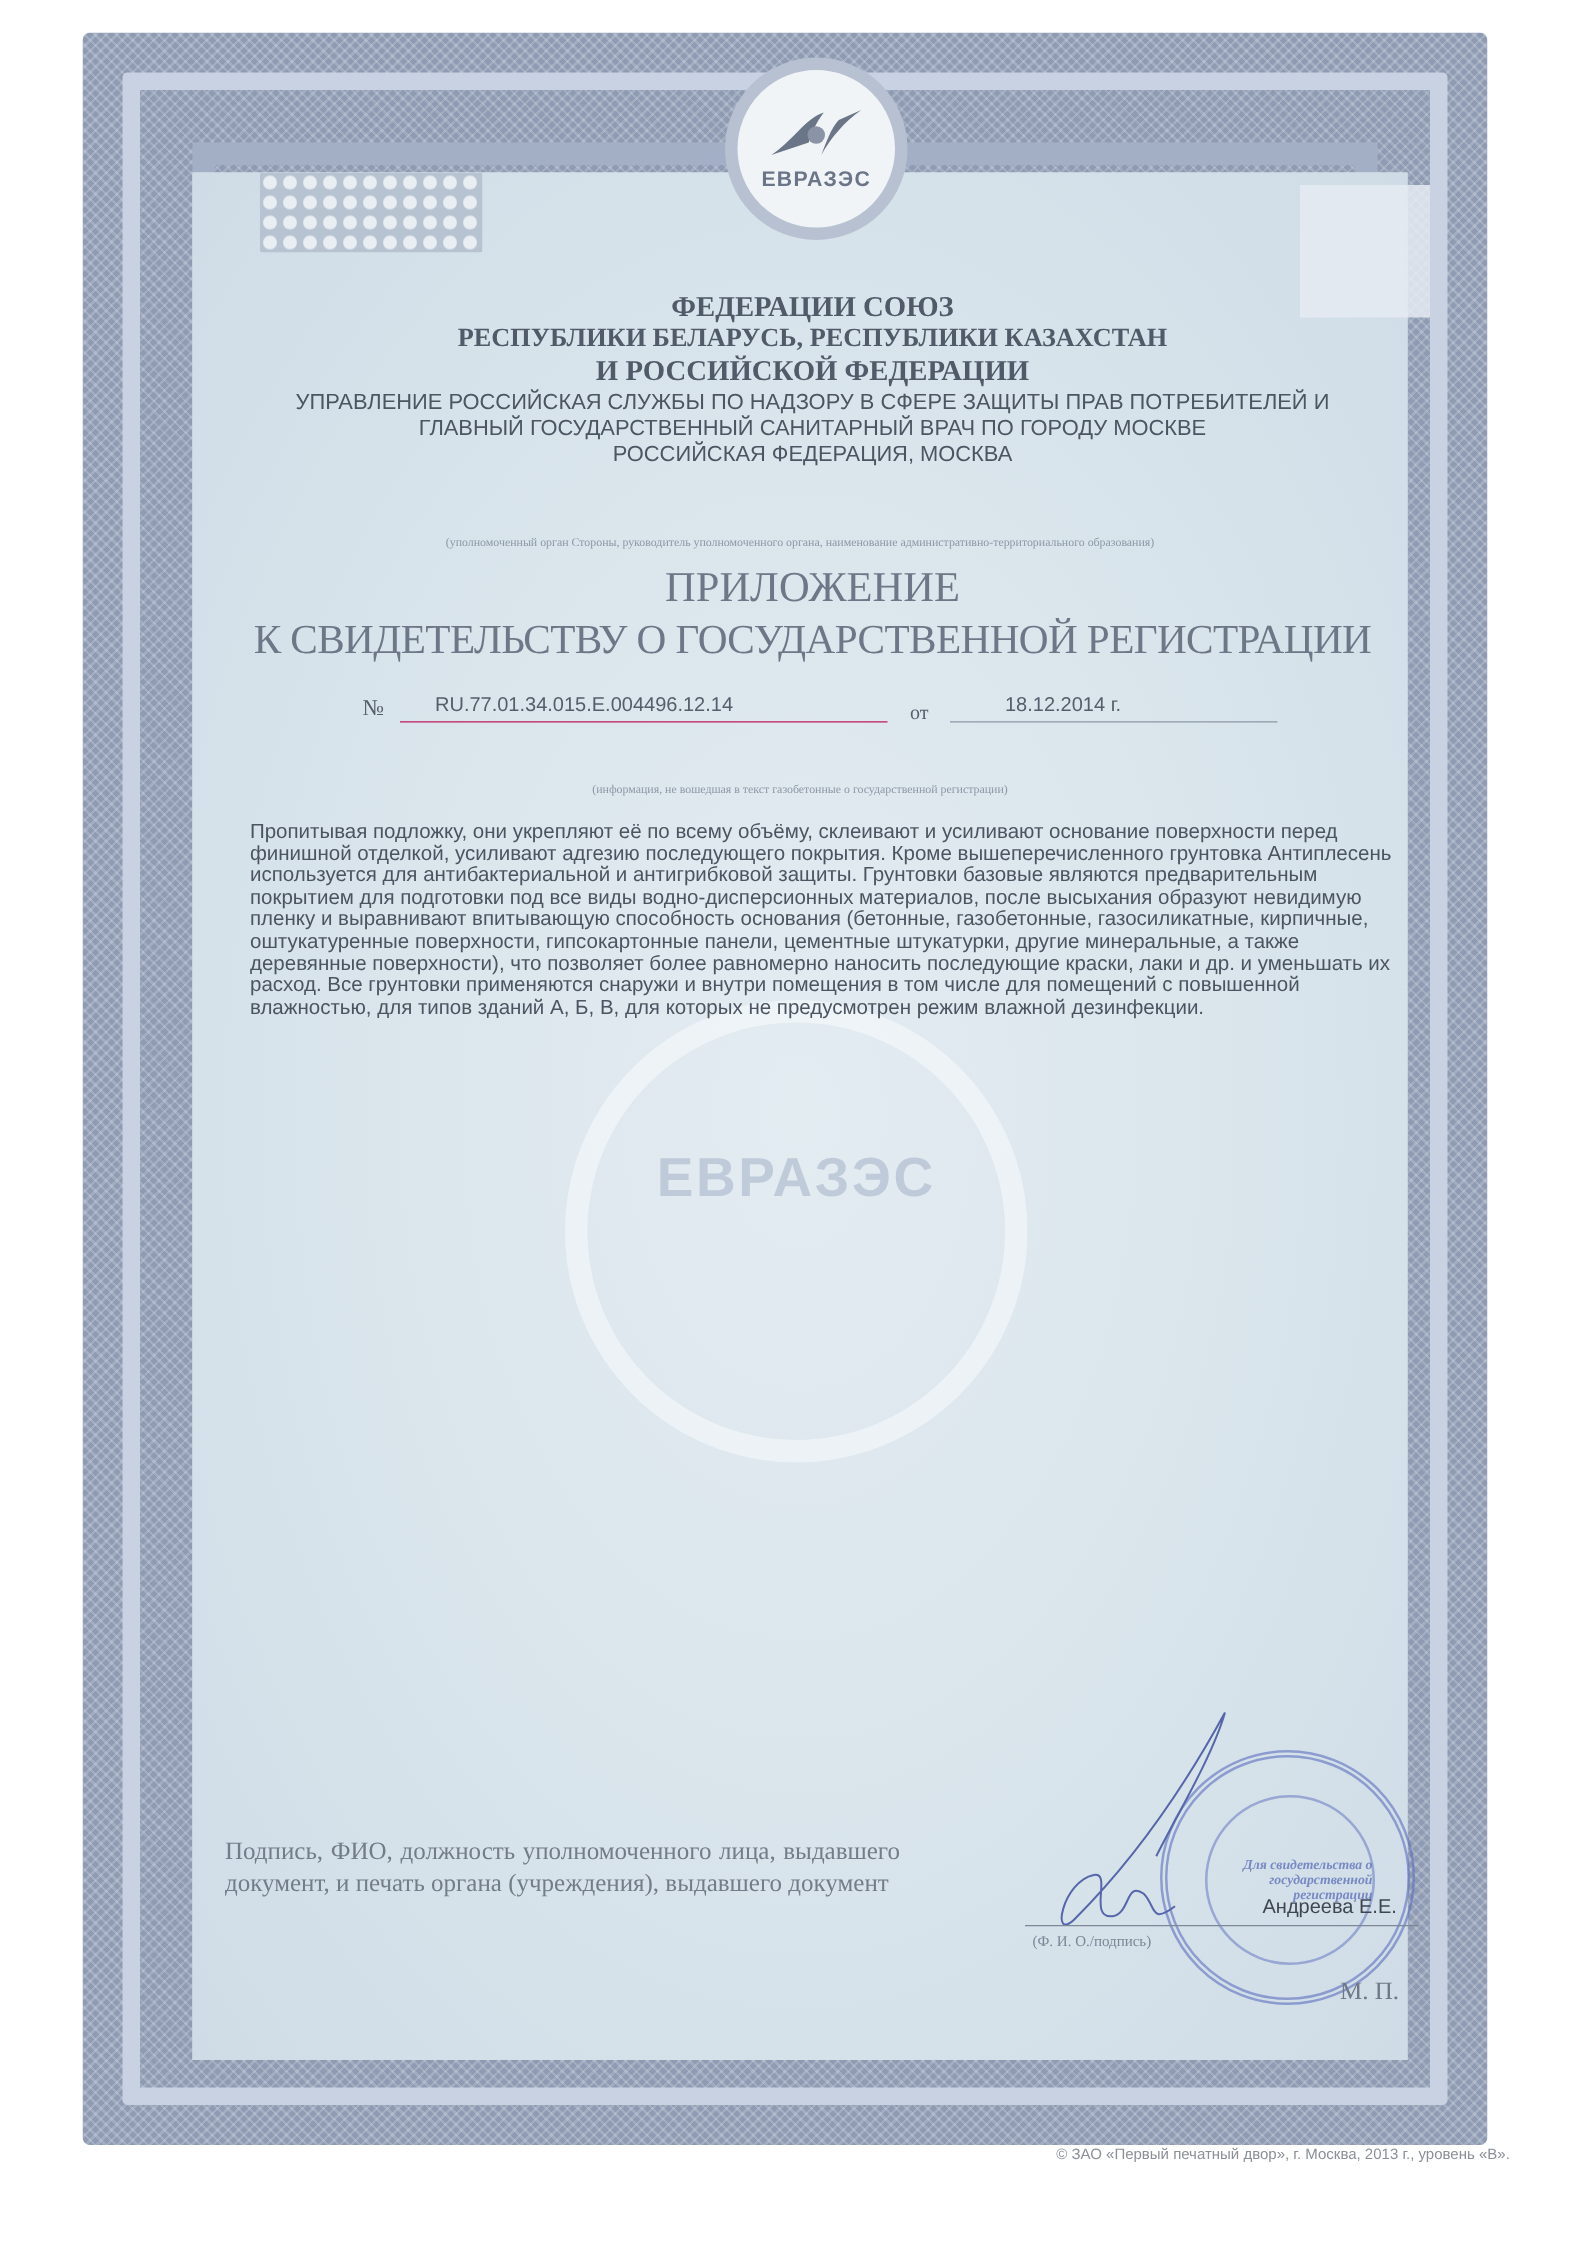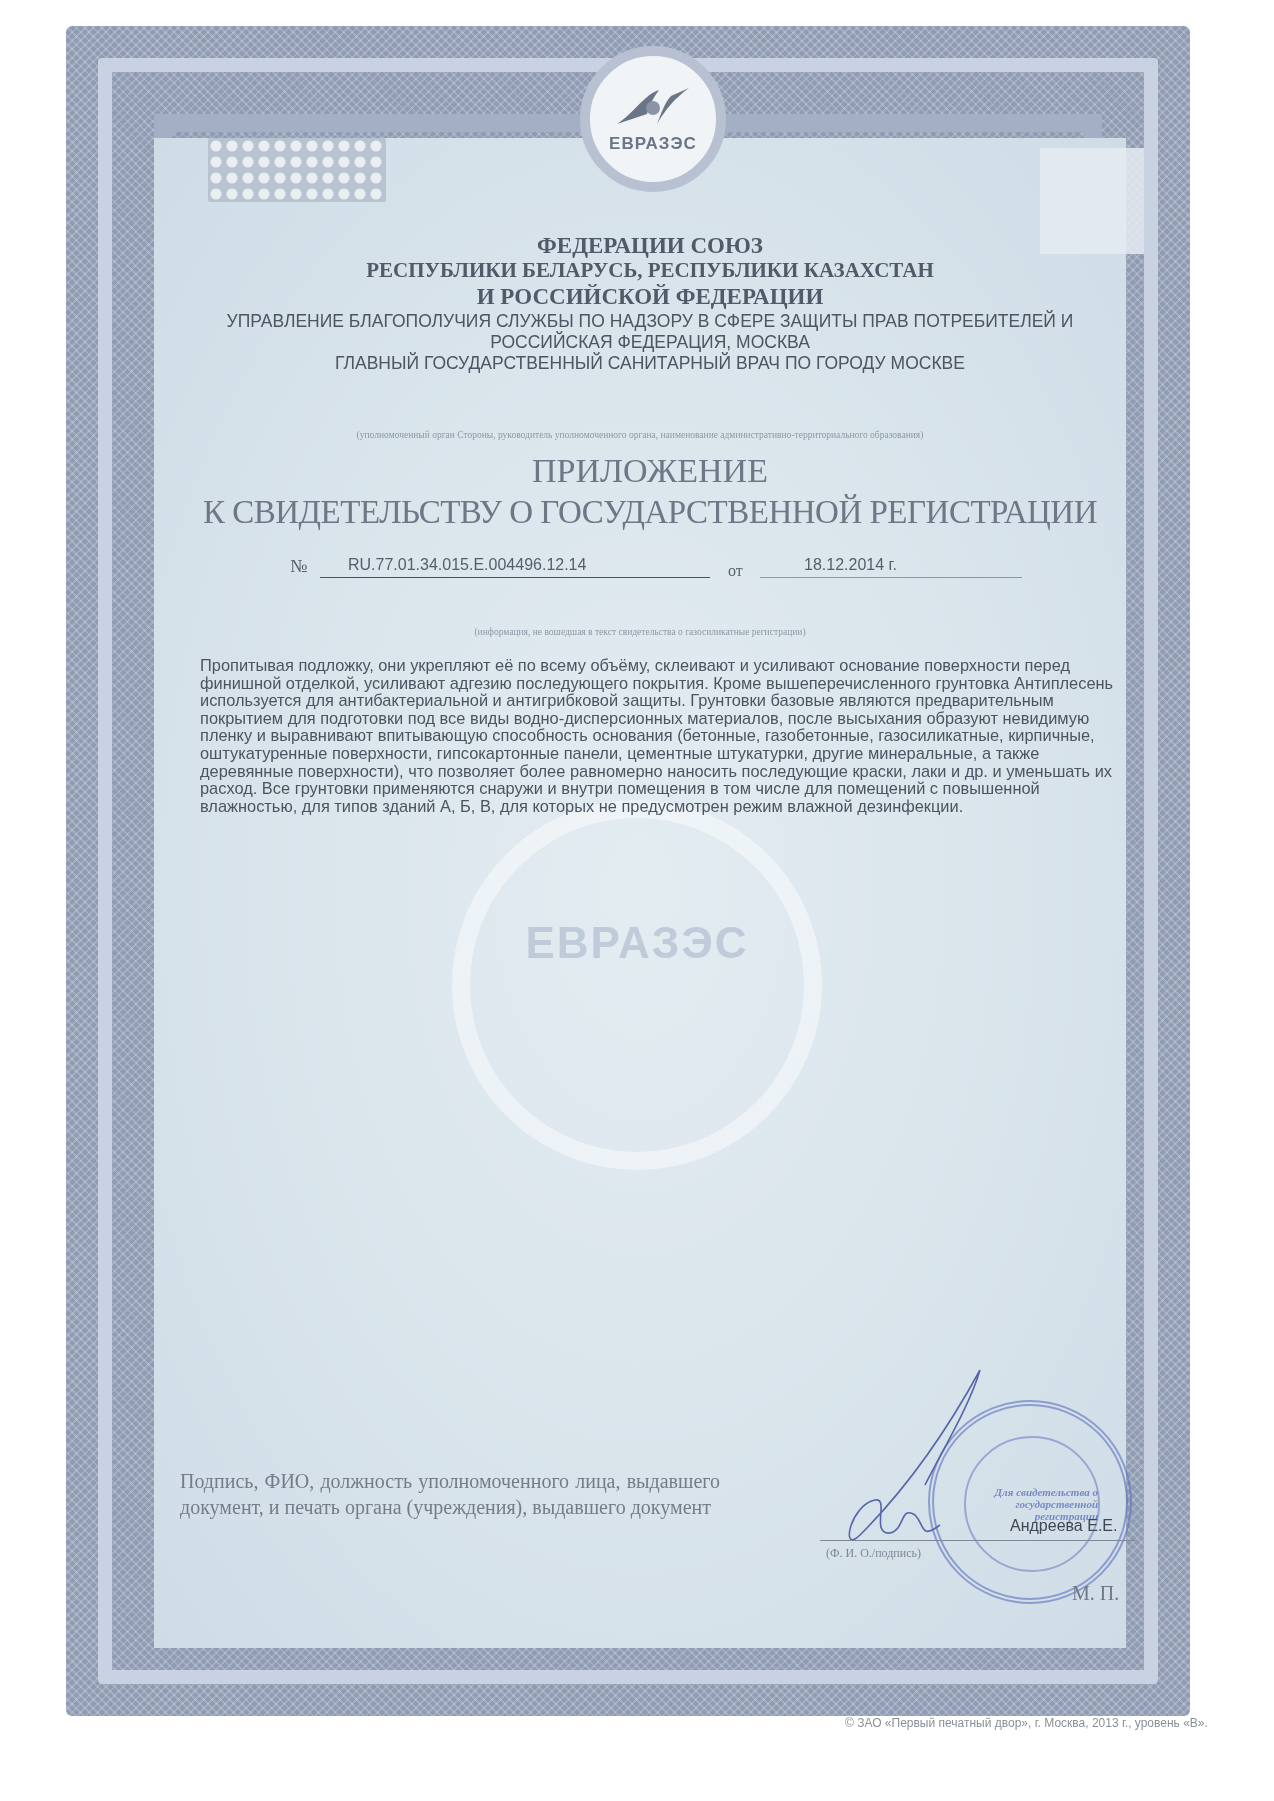--- a/index.html
+++ b/index.html
@@ -75,38 +75,38 @@
 
 <div class="watermark">
   <div class="watermark-text">ЕВРАЗЭС</div>
 </div>
 
 <div class="t-head h1">ФЕДЕРАЦИИ СОЮЗ</div>
 <div class="t-head h2">РЕСПУБЛИКИ БЕЛАРУСЬ, РЕСПУБЛИКИ КАЗАХСТАН</div>
 <div class="t-head h3">И РОССИЙСКОЙ ФЕДЕРАЦИИ</div>
 
 <div class="t-sub s1">
-  <div>УПРАВЛЕНИЕ БЛАГОПОЛУЧИЯ СЛУЖБЫ ПО НАДЗОРУ В СФЕРЕ ЗАЩИТЫ ПРАВ ПОТРЕБИТЕЛЕЙ И</div>
+  <div>УПРАВЛЕНИЕ РОССИЙСКАЯ СЛУЖБЫ ПО НАДЗОРУ В СФЕРЕ ЗАЩИТЫ ПРАВ ПОТРЕБИТЕЛЕЙ И</div>
+  <div>ГЛАВНЫЙ ГОСУДАРСТВЕННЫЙ САНИТАРНЫЙ ВРАЧ ПО ГОРОДУ МОСКВЕ</div>
   <div>РОССИЙСКАЯ ФЕДЕРАЦИЯ, МОСКВА</div>
-  <div>ГЛАВНЫЙ ГОСУДАРСТВЕННЫЙ САНИТАРНЫЙ ВРАЧ ПО ГОРОДУ МОСКВЕ</div>
 </div>
 
 <div class="hint hint1">(уполномоченный орган Стороны, руководитель уполномоченного органа, наименование административно-территориального образования)</div>
 
 <div class="title title1">ПРИЛОЖЕНИЕ</div>
 <div class="title title2">К СВИДЕТЕЛЬСТВУ О ГОСУДАРСТВЕННОЙ РЕГИСТРАЦИИ</div>
 
 <div class="numline">
   <span class="num-label">№</span>
   <span class="num-value">RU.77.01.34.015.E.004496.12.14</span>
   <span class="ot-label">от</span>
   <span class="date-value">18.12.2014 г.</span>
 </div>
 
-<div class="hint hint2">(информация, не вошедшая в текст свидетельства о газосиликатные регистрации)</div>
+<div class="hint hint2">(информация, не вошедшая в текст газобетонные о государственной регистрации)</div>
 
 <div class="body">
   <div class="body-text">Пропитывая подложку, они укрепляют её по всему объёму, склеивают и усиливают основание поверхности перед финишной отделкой, усиливают адгезию последующего покрытия. Кроме вышеперечисленного грунтовка Антиплесень используется для антибактериальной и антигрибковой защиты. Грунтовки базовые являются предварительным покрытием для подготовки под все виды водно-дисперсионных материалов, после высыхания образуют невидимую пленку и выравнивают впитывающую способность основания (бетонные, газобетонные, газосиликатные, кирпичные, оштукатуренные поверхности, гипсокартонные панели, цементные штукатурки, другие минеральные, а также деревянные поверхности), что позволяет более равномерно наносить последующие краски, лаки и др. и уменьшать их расход. Все грунтовки применяются снаружи и внутри помещения в том числе для помещений с повышенной влажностью, для типов зданий А, Б, В, для которых не предусмотрен режим влажной дезинфекции.</div>
 </div>
 
 <div class="sig-caption">Подпись, ФИО, должность уполномоченного лица, выдавшего документ, и печать органа (учреждения), выдавшего документ</div>
 
 <div class="stamp">
   <div class="stamp-inner">Для свидетельства о государственной регистрации</div>
 </div>

